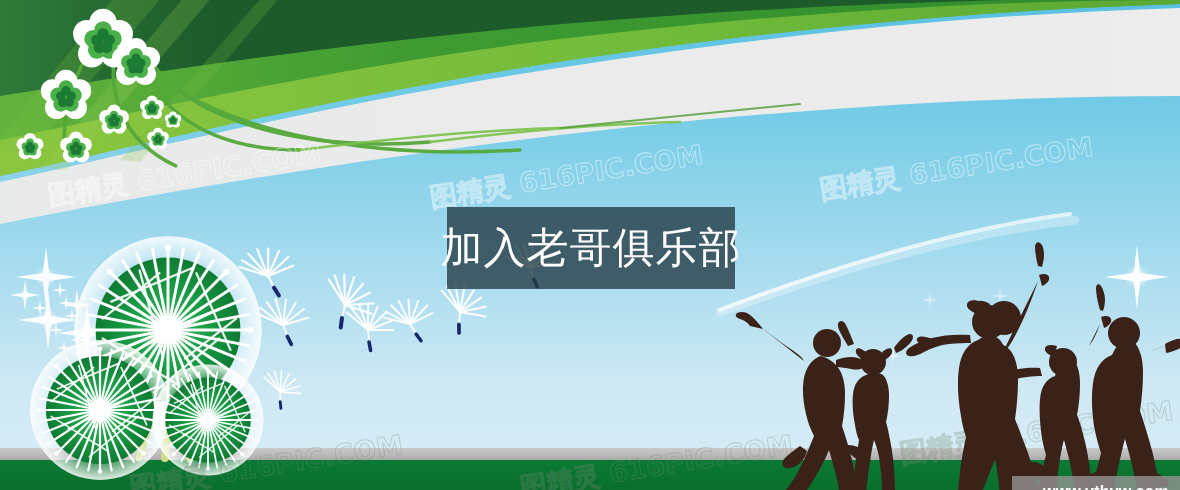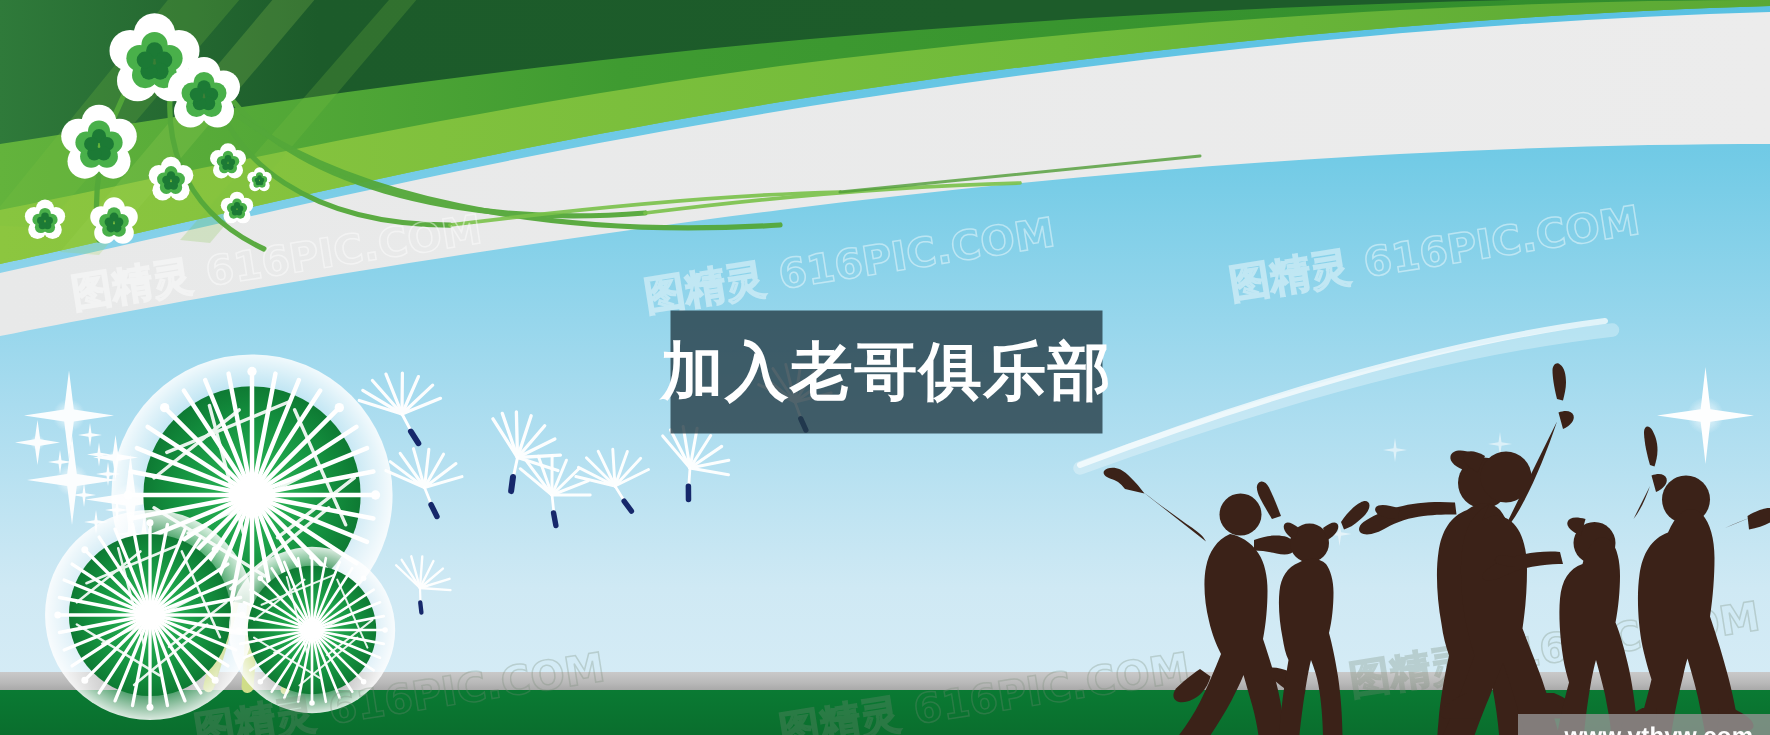--- a/index.html
+++ b/index.html
@@ -34,21 +34,21 @@
   #title-banner{
     position:absolute;left:447px;top:207px;
     width:288px;height:82px;
     background:rgba(36,60,70,0.80);
     z-index:20;
     display:flex;align-items:center;justify-content:center;
   }
   #title-text{
     color:#ffffff;
     font-size:42px;
-    font-weight:bold;
+    font-weight:normal;
     letter-spacing:1px;
     font-family:"DejaVu Sans","Liberation Sans",sans-serif;
     white-space:nowrap;
     line-height:1;
   }
 
   
   #url-bar{
     position:absolute;left:1012px;top:448px;
     width:188px;height:32px;

